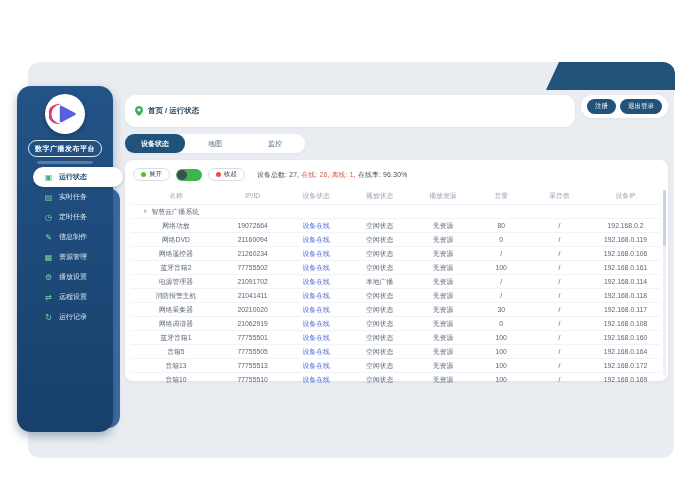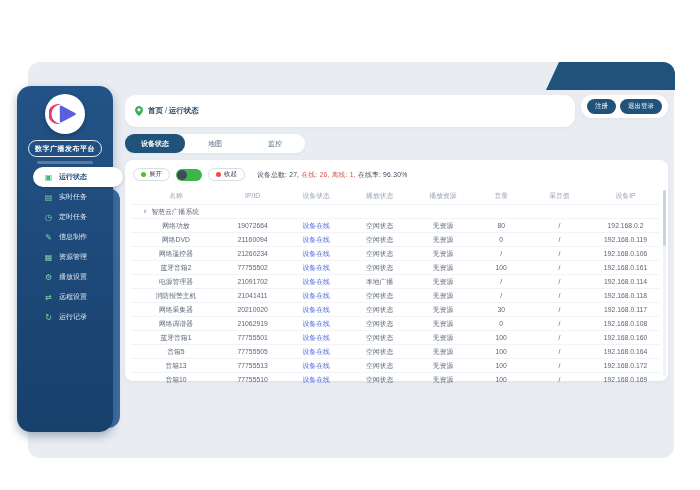--- a/index.html
+++ b/index.html
@@ -21,21 +21,21 @@
          border-radius:9px;color:#fff;font-size:7px;font-weight:bold;text-align:center;line-height:15px;letter-spacing:.5px;}
   .brand-sub{position:absolute;left:20px;top:75px;width:56px;height:3px;background:rgba(255,255,255,.25);border-radius:2px;}
   .menu{position:absolute;left:0;top:81px;width:96px;}
   .mi{display:flex;align-items:center;height:20px;margin:0 0 0 16px;width:78px;padding-left:11px;box-sizing:border-box;
       color:#dfe9f4;font-size:7px;gap:6px;cursor:pointer;}
   .mi .mic{color:#7bd6a4;font-size:8px;width:9px;text-align:center;line-height:9px;}
   .mi.active{background:#ffffff;border-radius:10px;width:90px;color:#1d4a77;font-weight:bold;box-shadow:0 1px 3px rgba(0,0,0,.18);}
   .mi.active .mic{color:#3cb57e;}
   
   .crumb{position:absolute;left:125px;top:95px;width:450px;height:23px;background:#fff;border-radius:11px;
-         display:flex;align-items:center;gap:5px;padding:16px 10px;box-sizing:border-box;box-shadow:0 1px 3px rgba(30,60,100,.05);font-family:Liberation Serif, serif;}
+         display:flex;align-items:center;gap:5px;padding:16px 10px;box-sizing:border-box;box-shadow:0 1px 3px rgba(30,60,100,.05);}
   .crumb-text{font-size:7.5px;font-weight:bold;color:#274763;}
   .actions{position:absolute;left:581px;top:95px;width:87px;height:23px;background:#fff;border-radius:11px;
            display:flex;align-items:center;justify-content:center;gap:4px;box-shadow:0 1px 3px rgba(30,60,100,.05);}
   .btn{height:15px;border:none;border-radius:8px;background:#20527a;color:#fff;font-size:6.5px;padding:0 8px;cursor:pointer;
        font-family:inherit;}
   
   .tabs{position:absolute;left:125px;top:134px;width:180px;height:19px;background:#fff;border-radius:9px;display:flex;align-items:center;
         box-shadow:0 1px 3px rgba(30,60,100,.05);}
   .tab{flex:1;text-align:center;font-size:7px;color:#55627a;height:19px;line-height:19px;cursor:pointer;position:relative;}
   .tab.active{background:#20527a;color:#fff;border-radius:9px;font-weight:bold;}

